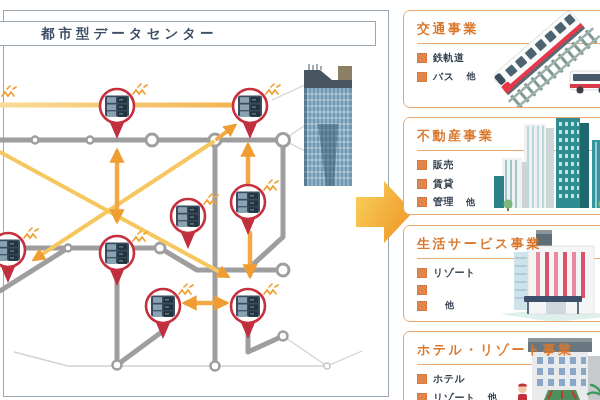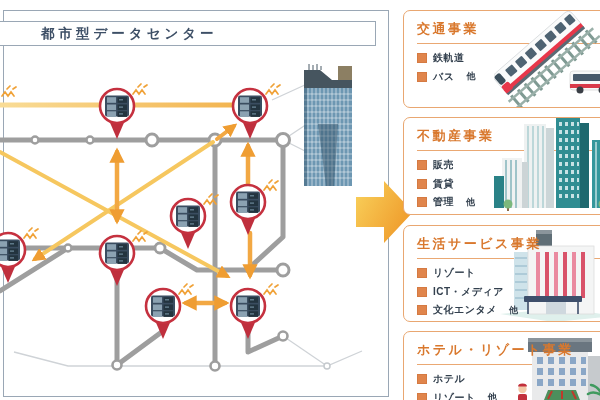--- a/index.html
+++ b/index.html
@@ -390,26 +390,24 @@
       </g>
   </svg>
   <div class="card-items">
     <div class="item">
       <span class="bullet"></span>
       <span class="item-label">リゾート</span>
       <span class="item-suffix"></span>
     </div>
     <div class="item">
       <span class="bullet"></span>
-      <span class="item-label">ICT・メディア</span>
-      <span class="item-suffix"></span>
-    </div>
-    <div class="item">
-      <span class="bullet"></span>
-      <span class="item-label">文化エンタメ</span>
+      <span class="item-suffix"></span>
+    </div>
+    <div class="item">
+      <span class="bullet"></span>
       <span class="item-suffix">他</span>
     </div>
   </div>
 </div>
 
 <div class="card" style="top:331px;">
   <div class="card-title">ホテル・リゾート事業</div>
   <hr class="card-rule">
   <svg class="card-illo" width="126" height="96" viewBox="0 0 126 96">
     <rect x="34" y="8" width="64" height="12" fill="#6a7680"></rect>

